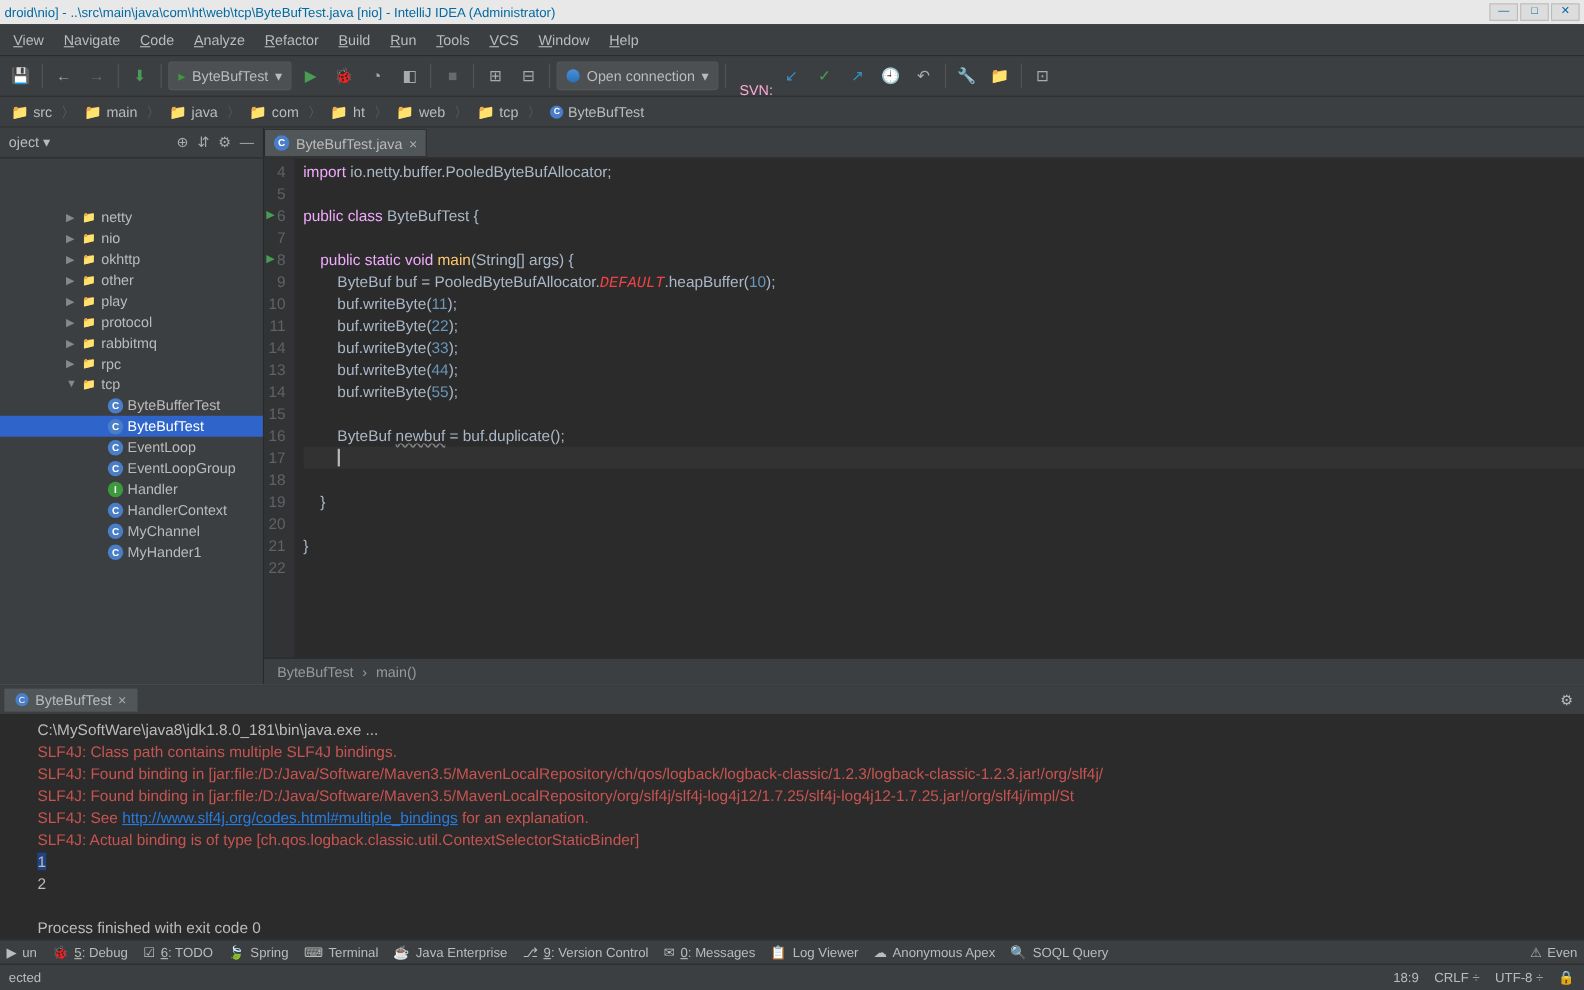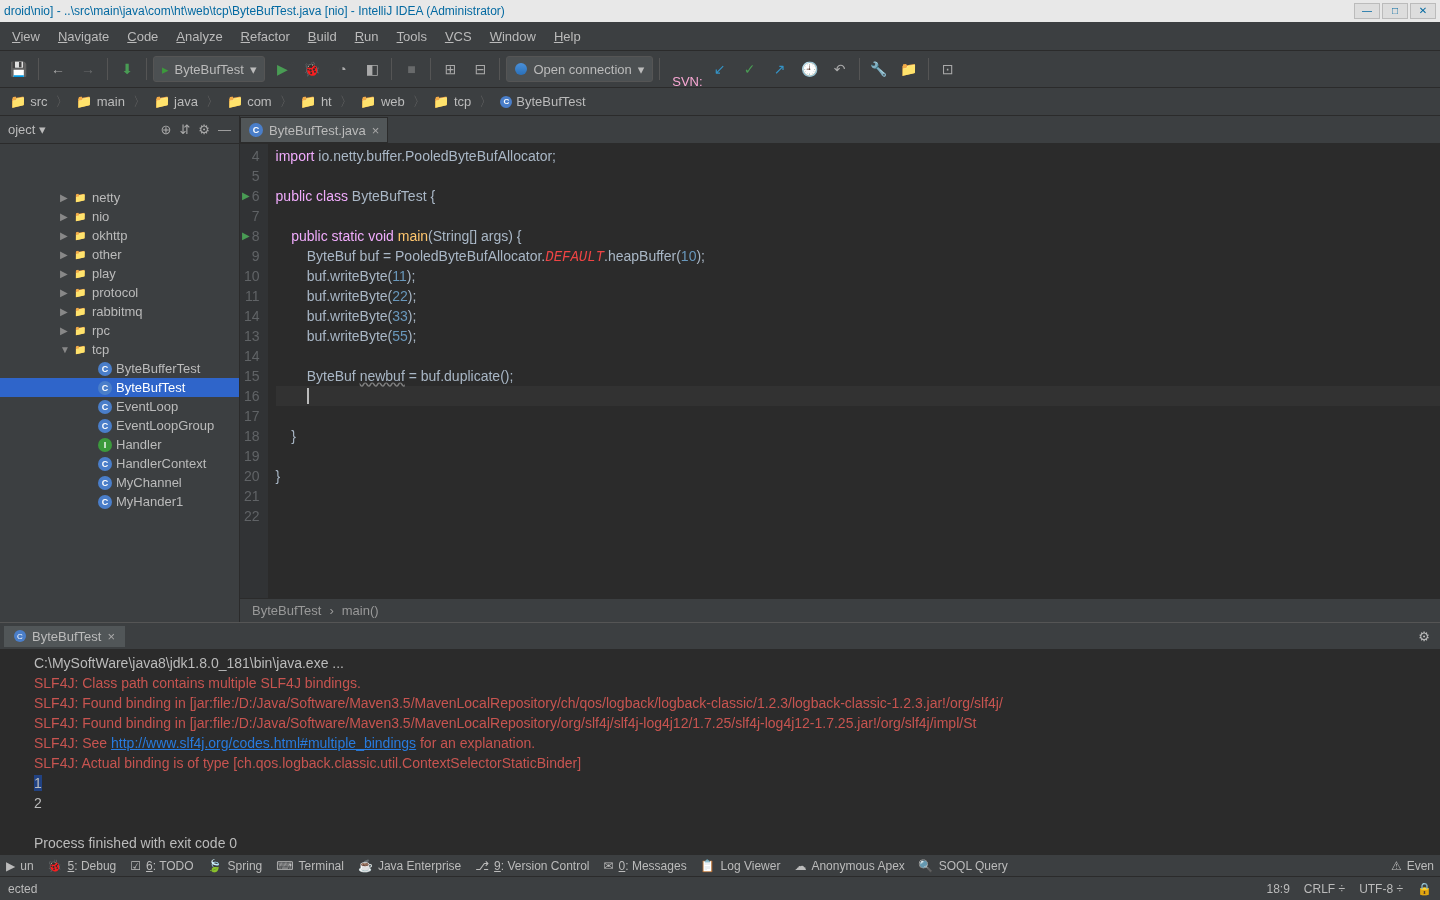--- a/index.html
+++ b/index.html
@@ -318,20 +318,21 @@
       <div class="code" id="code">
           <div class="cline"><span class="kw">import</span> io.netty.buffer.PooledByteBufAllocator;</div>
           <div class="cline">&nbsp;</div>
           <div class="cline"><span class="kw">public class</span> <span class="cls">ByteBufTest</span> {</div>
           <div class="cline">&nbsp;</div>
           <div class="cline">    <span class="kw">public static void</span> <span class="fn">main</span>(String[] args) {</div>
           <div class="cline">        ByteBuf buf = PooledByteBufAllocator.<span class="fld">DEFAULT</span>.heapBuffer(<span class="num">10</span>);</div>
           <div class="cline">        buf.writeByte(<span class="num">11</span>);</div>
           <div class="cline">        buf.writeByte(<span class="num">22</span>);</div>
           <div class="cline">        buf.writeByte(<span class="num">33</span>);</div>
+          <div class="cline">        buf.writeByte(<span class="num">44</span>);</div>
           <div class="cline">        buf.writeByte(<span class="num">55</span>);</div>
           <div class="cline">&nbsp;</div>
           <div class="cline">        ByteBuf <span class="underline">newbuf</span> = buf.duplicate();</div>
           <div class="cline hlrow">        <span class="cursor"></span></div>
           <div class="cline">&nbsp;</div>
           <div class="cline">    }</div>
           <div class="cline">&nbsp;</div>
           <div class="cline">}</div>
         </div>
     </div>

